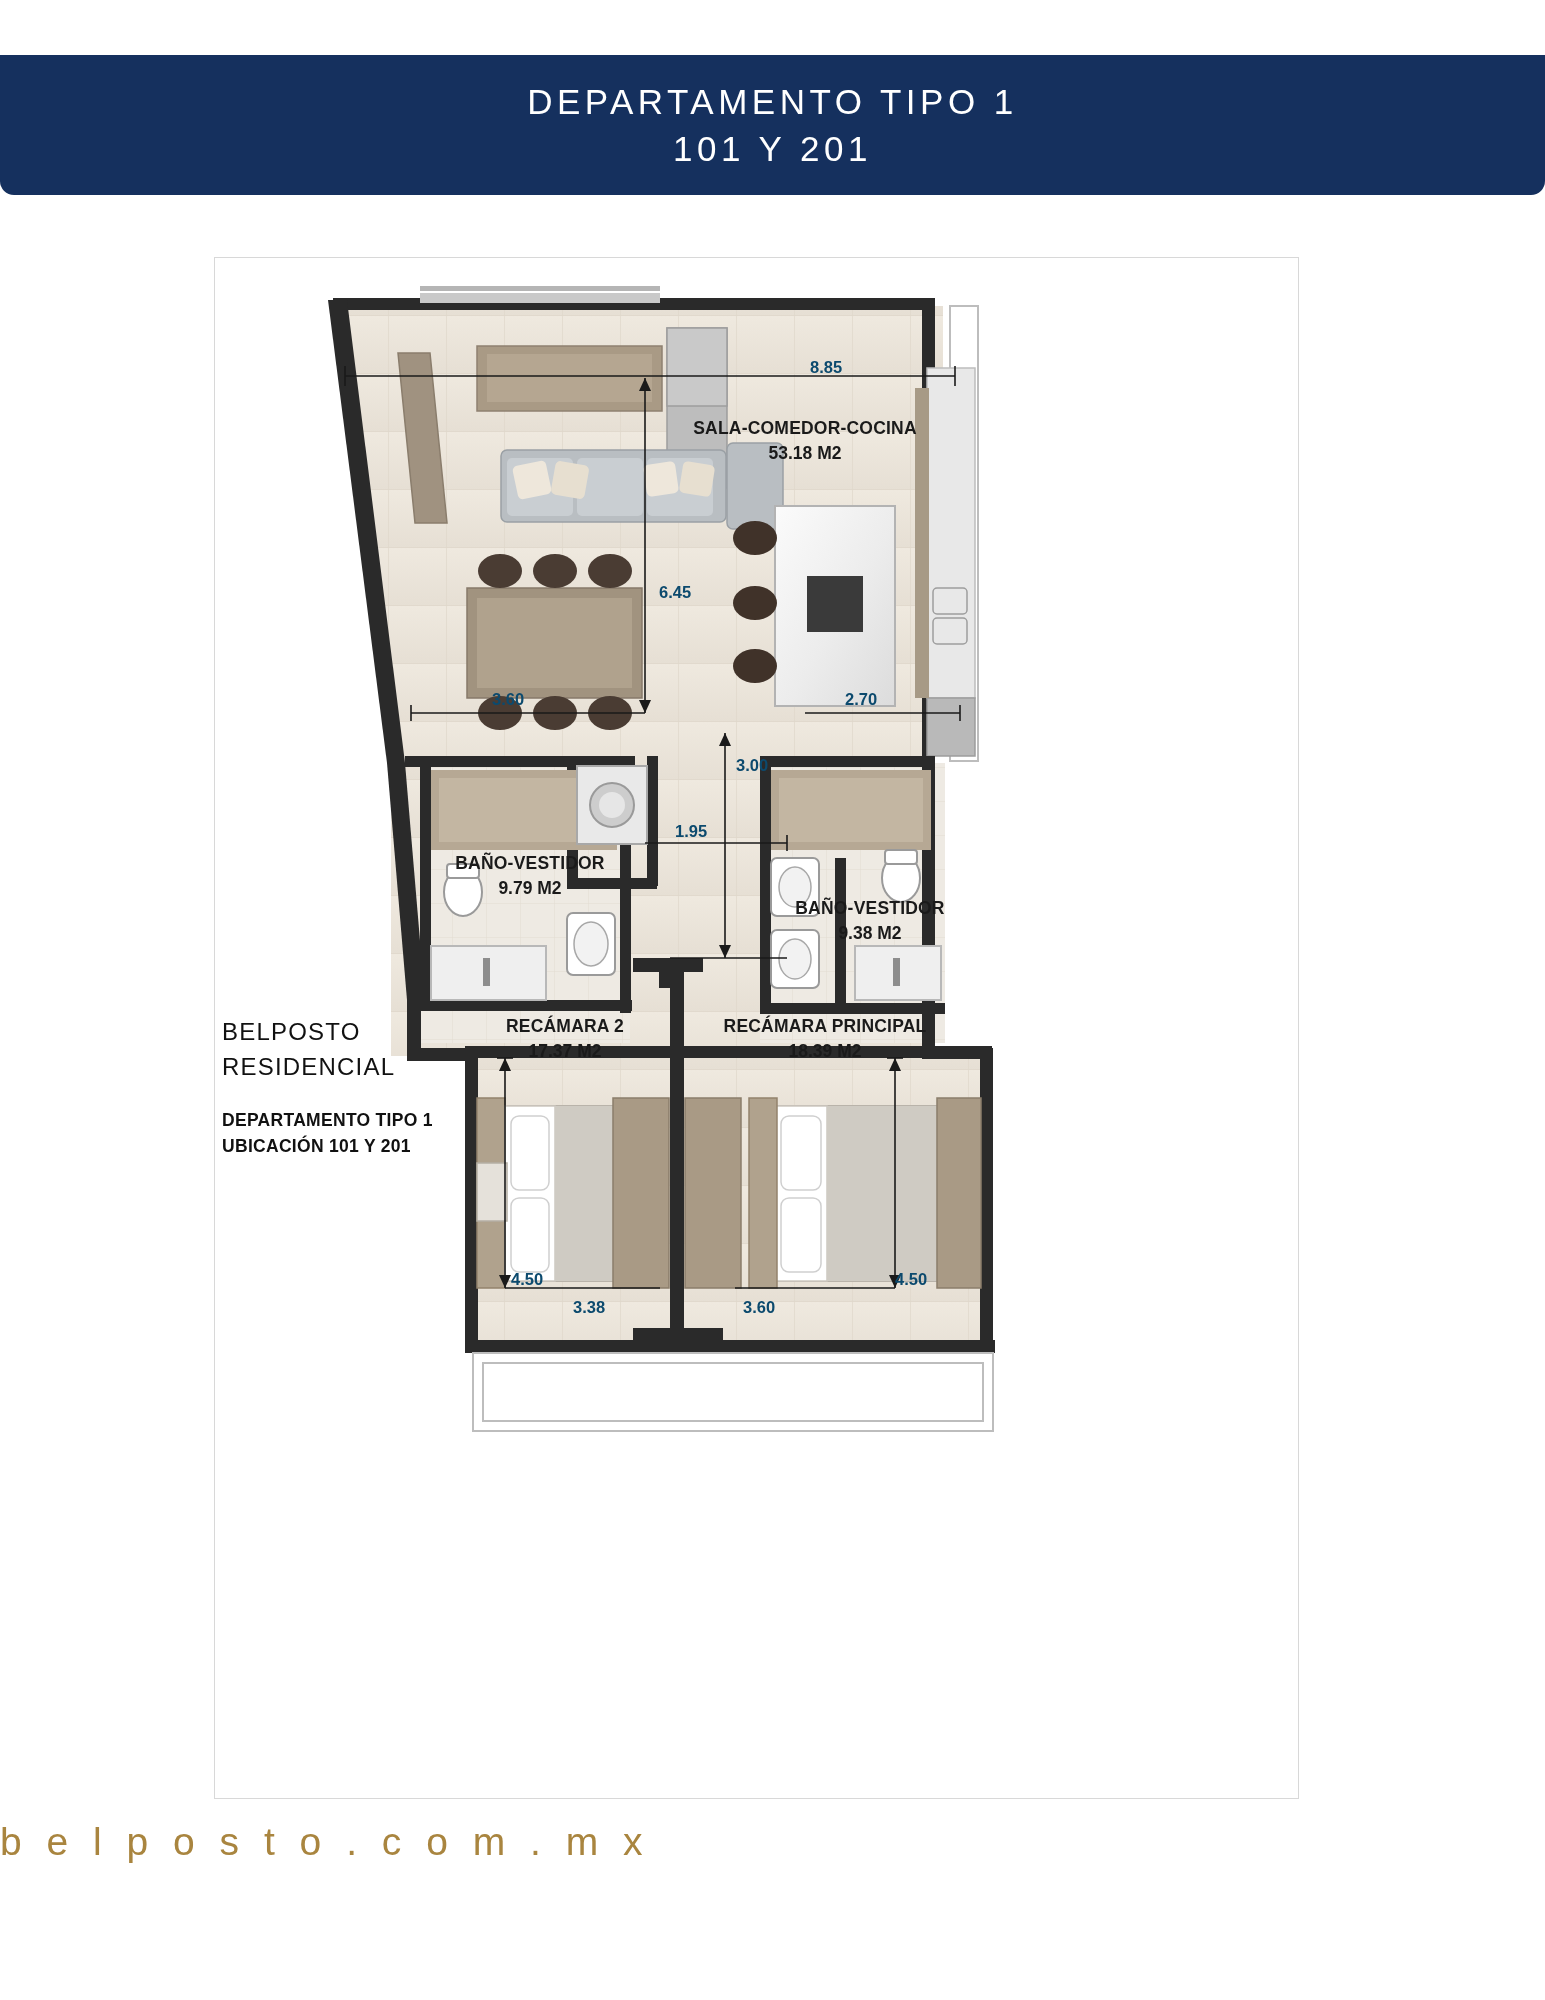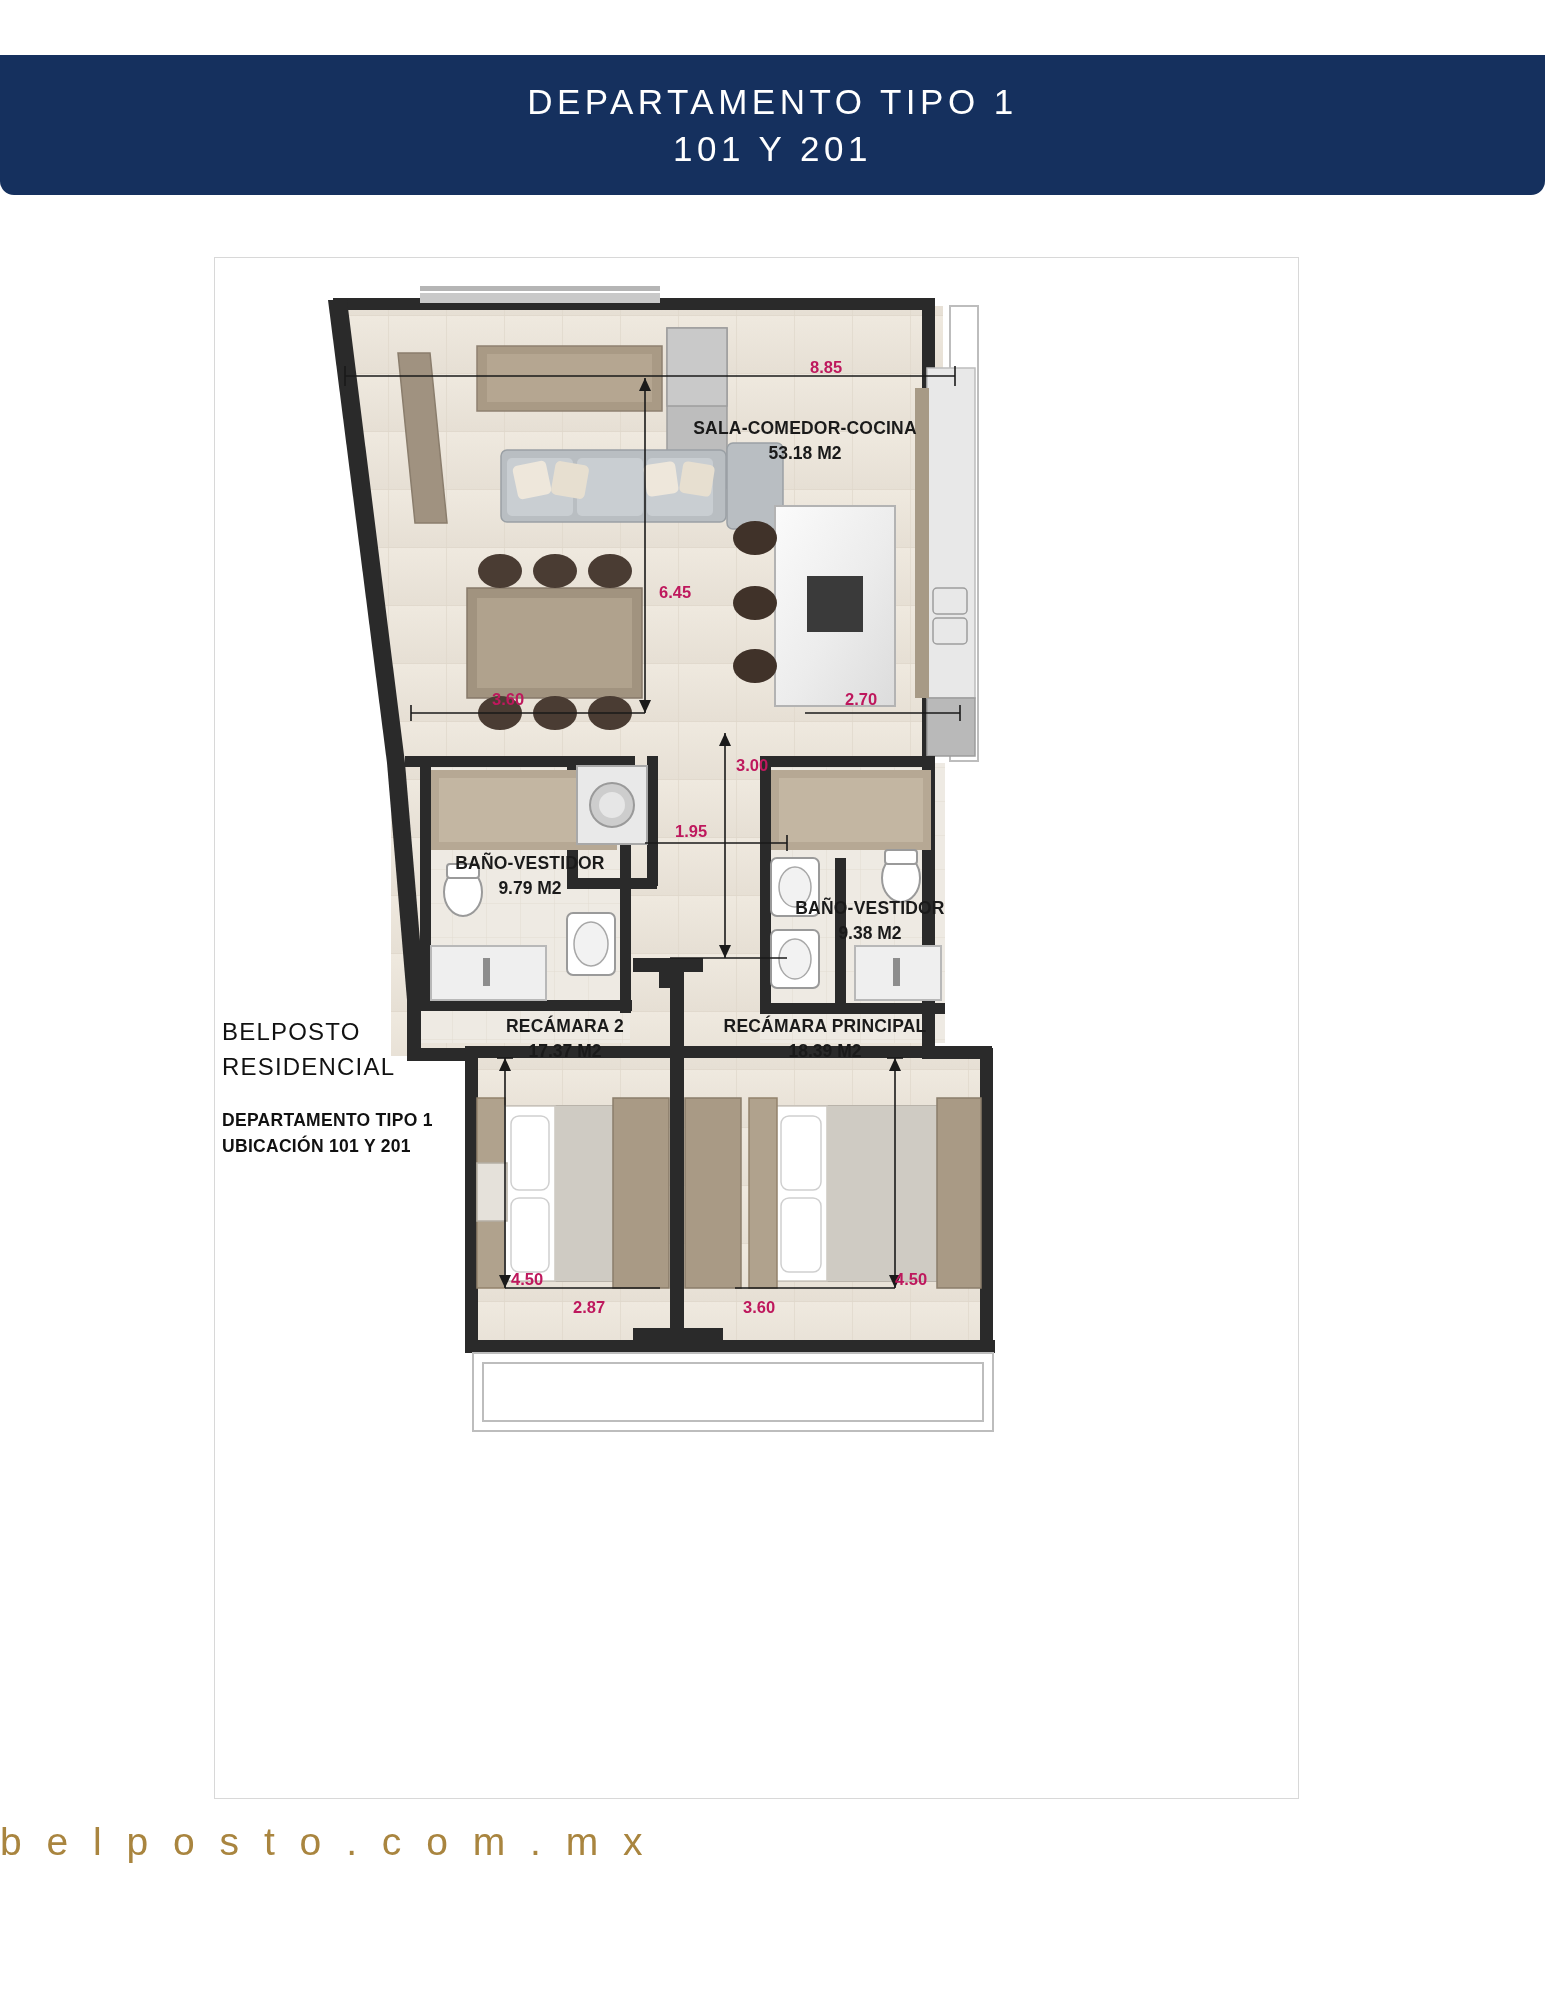--- a/index.html
+++ b/index.html
@@ -106,21 +106,21 @@
     font-weight: 700;
   }
   .room-label .name { font-size: 17.5px; letter-spacing: 0.2px; white-space: nowrap;}
   .room-label .area { font-size: 17.5px; margin-top: 4px; }
 
   
   .dim {
     position: absolute;
     font-size: 16.5px;
     font-weight: 700;
-    color: #be185d;
+    color: #0c4a6e;
     white-space: nowrap;
   }
 </style>
 </head>
 <body>
 
 <div class="header-banner">
   <div class="header-line1">DEPARTAMENTO TIPO 1</div>
   <div class="header-line2">101 Y 201</div>
 </div>
@@ -415,21 +415,21 @@
     <div class="area">18.39 M2</div>
   </div>
 
   <div class="dim" style="left:595px; top:100px;">8.85</div>
   <div class="dim" style="left:444px; top:305px;margin-top:20px;">6.45</div>
   <div class="dim" style="left:277px; top:432px;">3.60</div>
   <div class="dim" style="left:630px; top:432px;">2.70</div>
   <div class="dim" style="left:521px; top:498px;">3.00</div>
   <div class="dim" style="left:460px; top:564px;">1.95</div>
   <div class="dim" style="left:296px; top:1012px;">4.50</div>
-  <div class="dim" style="left:358px; top:1040px;">2.87</div>
+  <div class="dim" style="left:358px; top:1040px;">3.38</div>
   <div class="dim" style="left:528px; top:1040px;">3.60</div>
   <div class="dim" style="left:680px; top:1012px;">4.50</div>
 
 </div>
 
 <div class="legend">
   <div class="legend-title">
     <div>BELPOSTO</div>
     <div>RESIDENCIAL</div>
   </div>

